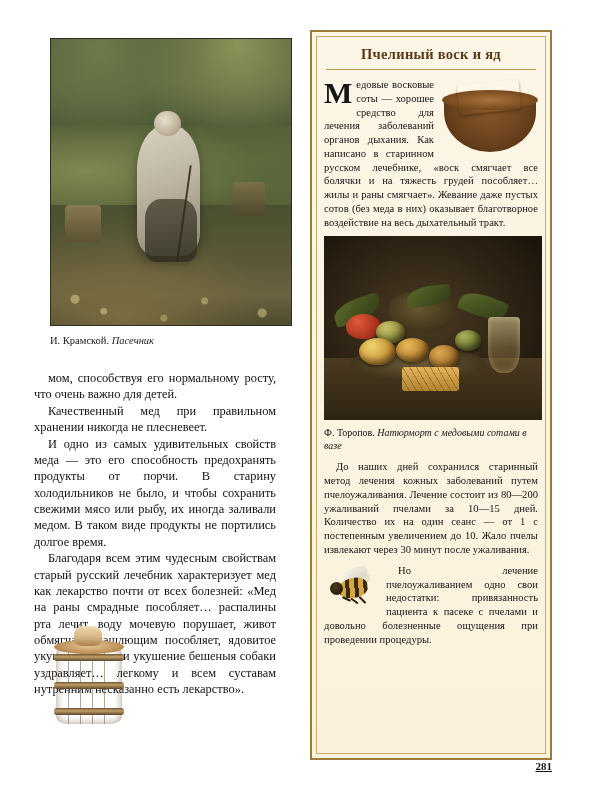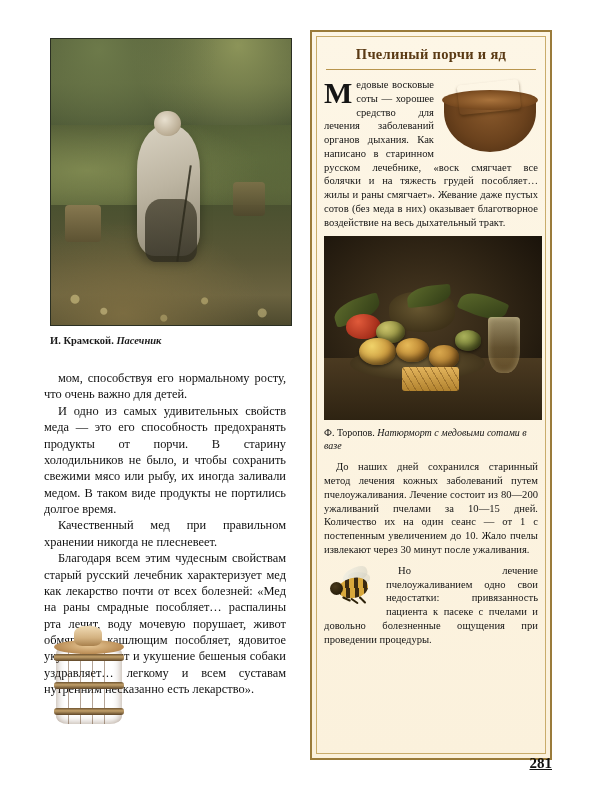--- a/index.html
+++ b/index.html
@@ -124,27 +124,26 @@
       radial-gradient(circle at 22% 84%, rgba(226,212,150,0.5) 0 3px, rgba(0,0,0,0) 4px),
       radial-gradient(circle at 64% 72%, rgba(214,198,132,0.5) 0 3px, rgba(0,0,0,0) 4px),
       radial-gradient(circle at 88% 86%, rgba(222,206,142,0.5) 0 4px, rgba(0,0,0,0) 5px),
       radial-gradient(circle at 47% 92%, rgba(206,190,126,0.45) 0 3px, rgba(0,0,0,0) 4px);
   }
   .caption {
     margin-top: 8px;
     font-size: 10.5px;
     line-height: 1.35;
     color: #1a1a1a;
-    font-weight: bold;
   }
   .caption .italic { font-style: italic; }
 
   .left-text {
     position: absolute;
-    left: 44px;
+    left: 34px;
     top: 370px;
     width: 242px;
     font-size: 12.4px;
     line-height: 1.32;
     text-align: justify;
   }
   .left-text p {
     margin: 0 0 0 0;
     text-indent: 14px;
   }
@@ -410,21 +409,21 @@
     position: absolute;
     width: 9px; height: 2px;
     background: #2b2008;
     border-radius: 1px;
   }
 
   .page-number {
     position: absolute;
     right: 48px;
     bottom: 28px;
-    font-size: 15px;
+    font-size: 11px;
     font-weight: bold;
     color: #111;
     text-decoration: underline;
   }
 </style>
 </head>
 <body>
 
 <div class="page">
 
@@ -442,43 +441,43 @@
       <div class="flowers"></div>
     </div>
     <div class="caption">
       <span>И. Крамской.</span>
       <span class="italic">Пасечник</span>
     </div>
   </div>
 
   <div class="left-text">
     <p class="first">мом, способствуя его нормальному росту, что очень важно для детей.</p>
+    <p>Качественный мед при правильном хранении никогда не плесневеет.</p>
     <p>И одно из самых удивительных свойств меда — это его способность предохранять продукты от порчи. В старину холодильников не было, и чтобы сохранить свежими мясо или рыбу, их иногда заливали медом. В таком виде продукты не портились долгое время.</p>
-    <p>Качественный мед при правильном хранении никогда не плесневеет.</p>
     <p>Благодаря всем этим чудесным свойствам старый русский лечебник характеризует мед как лекарство почти от всех болезней: «Мед на раны смрадные пособляет… распалины рта лечит, воду мочевую порушает, живот обмягчает, кашлющим пособляет, ядовитое укушение лечит и укушение бешеныя собаки уздравляет… легкому и всем суставам нутренним несказанно есть лекарство».</p>
   </div>
 
   <div class="barrel-wrap">
     <div class="barrel">
       <div class="stave" style="left:12px"></div>
       <div class="stave" style="left:24px"></div>
       <div class="stave" style="left:36px"></div>
       <div class="stave" style="left:48px"></div>
       <div class="hoop" style="top:8px"></div>
       <div class="hoop" style="top:36px"></div>
       <div class="hoop" style="top:62px"></div>
     </div>
     <div class="barrel-top"></div>
     <div class="barrel-lid"></div>
   </div>
 
   <div class="right-col">
     <div class="inner-rule"></div>
 
-    <div class="sidebar-title">Пчелиный порчи и яд</div>
+    <div class="sidebar-title">Пчелиный воск и яд</div>
     <div class="title-rule"></div>
 
     <div class="sidebar-body">
       <div class="honeycomb-bowl">
         <div class="bowl"></div>
         <div class="bowl-rim"></div>
         <div class="comb"></div>
       </div>
 
       <p class="dropcap-para">

